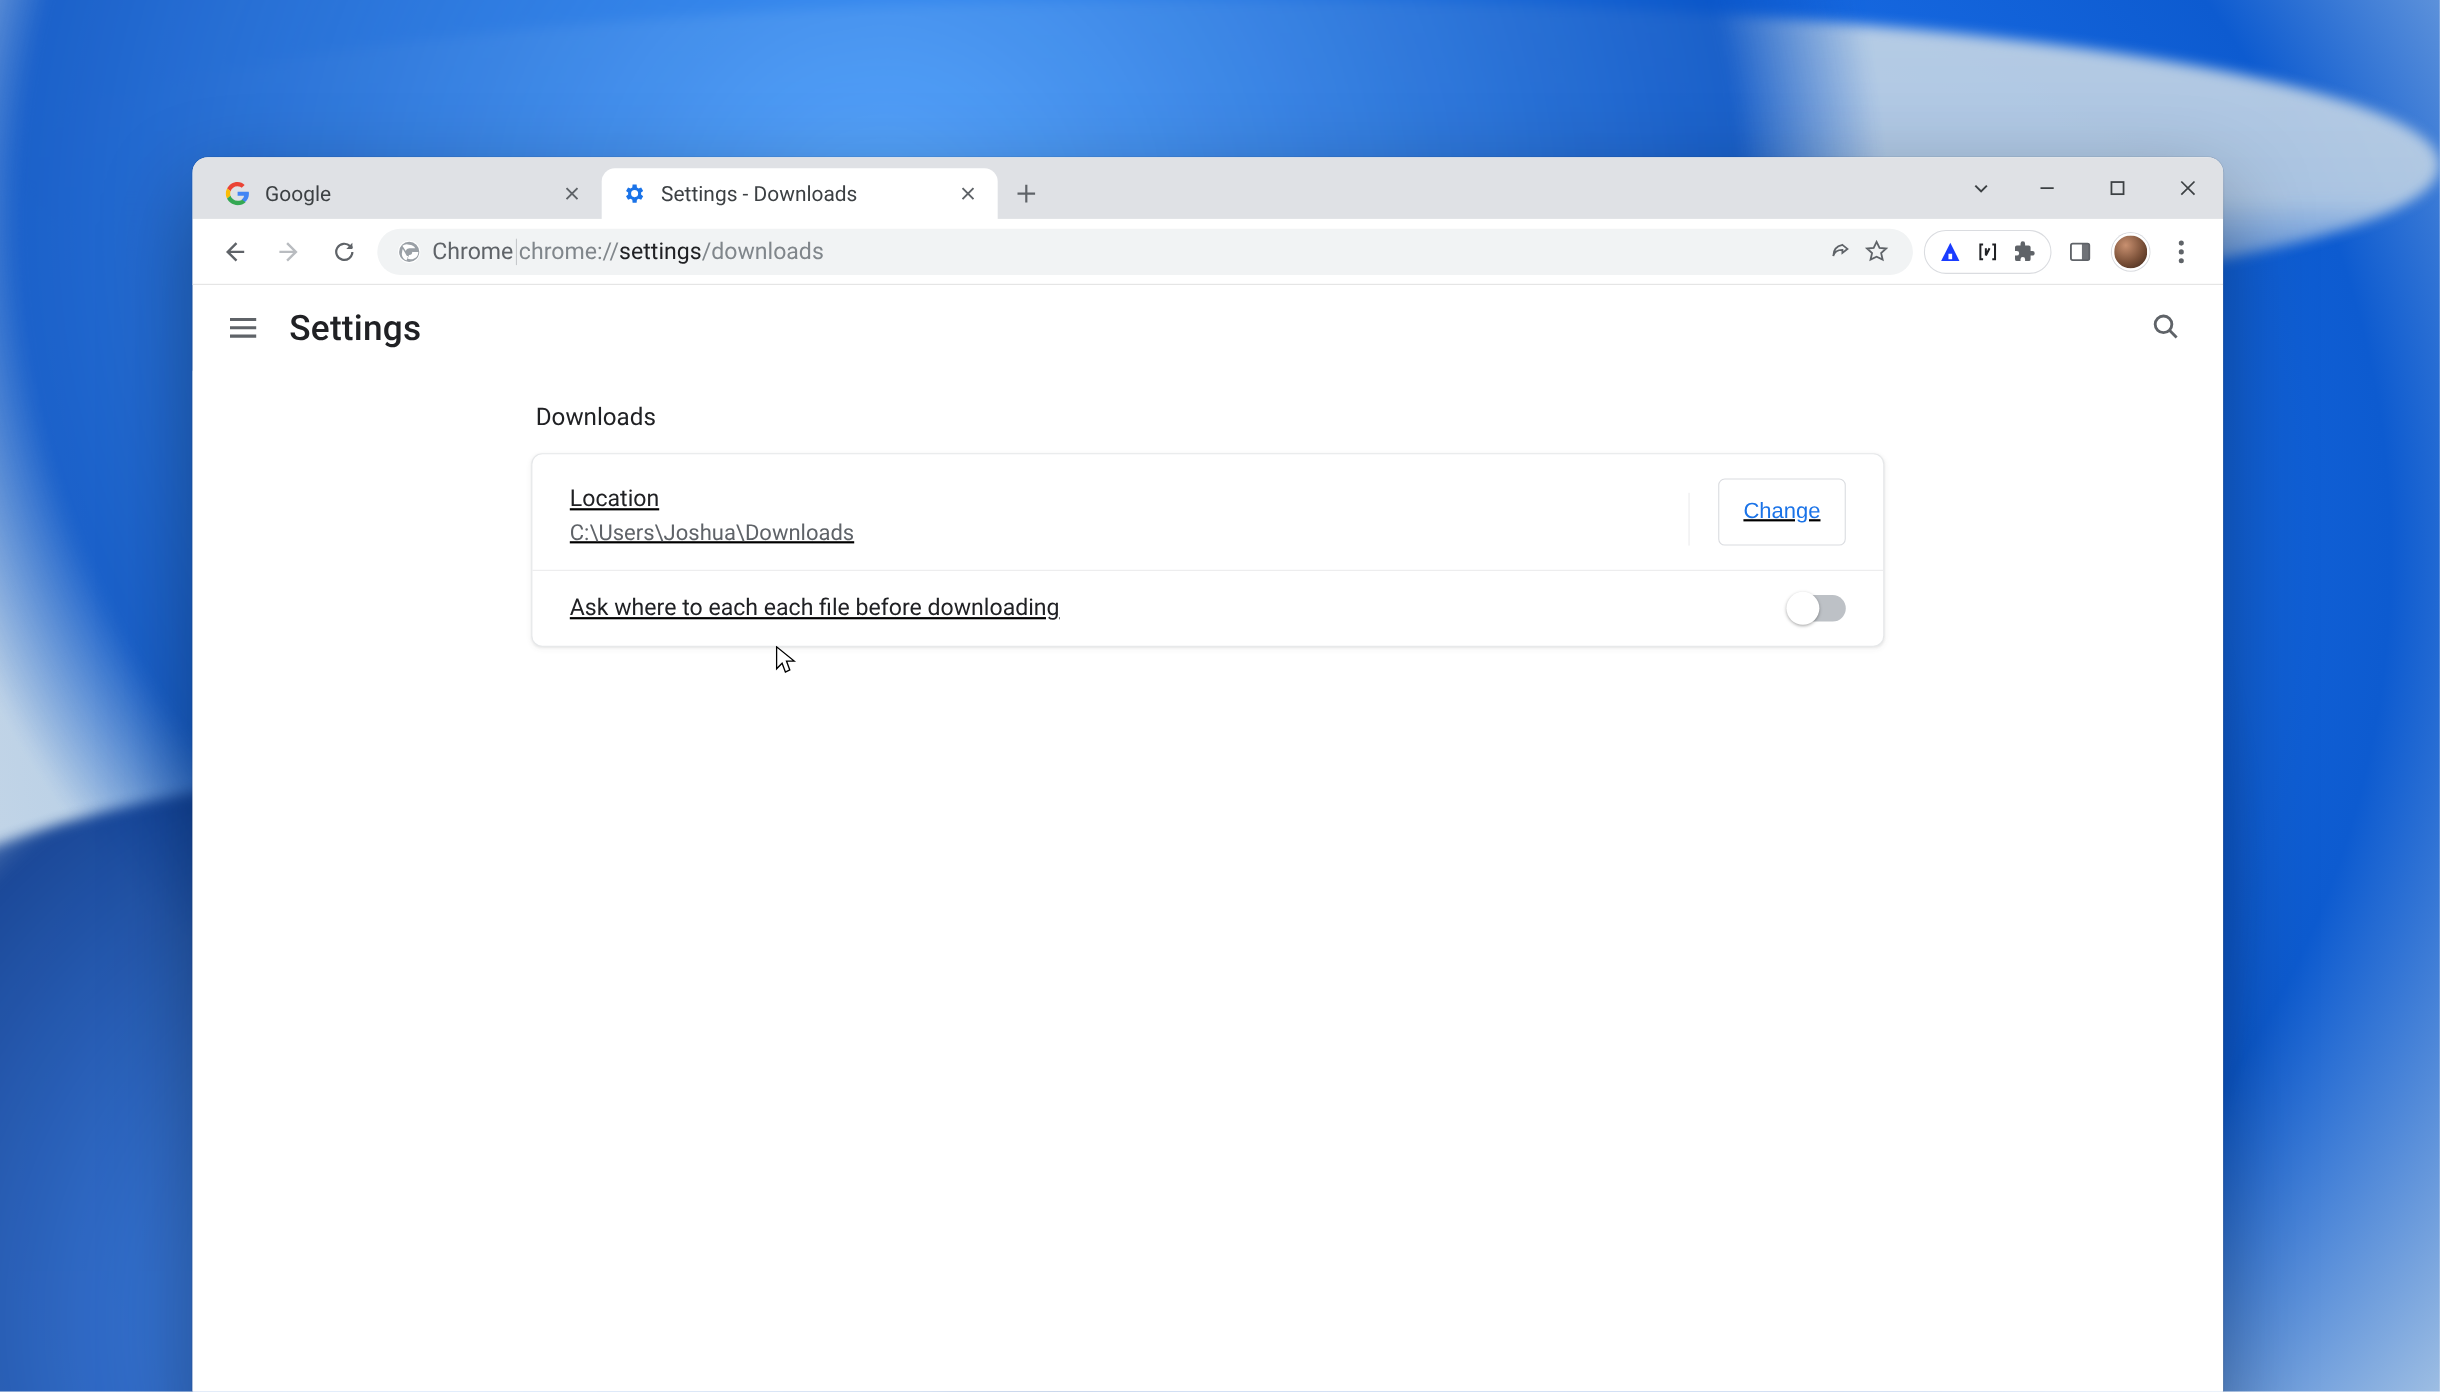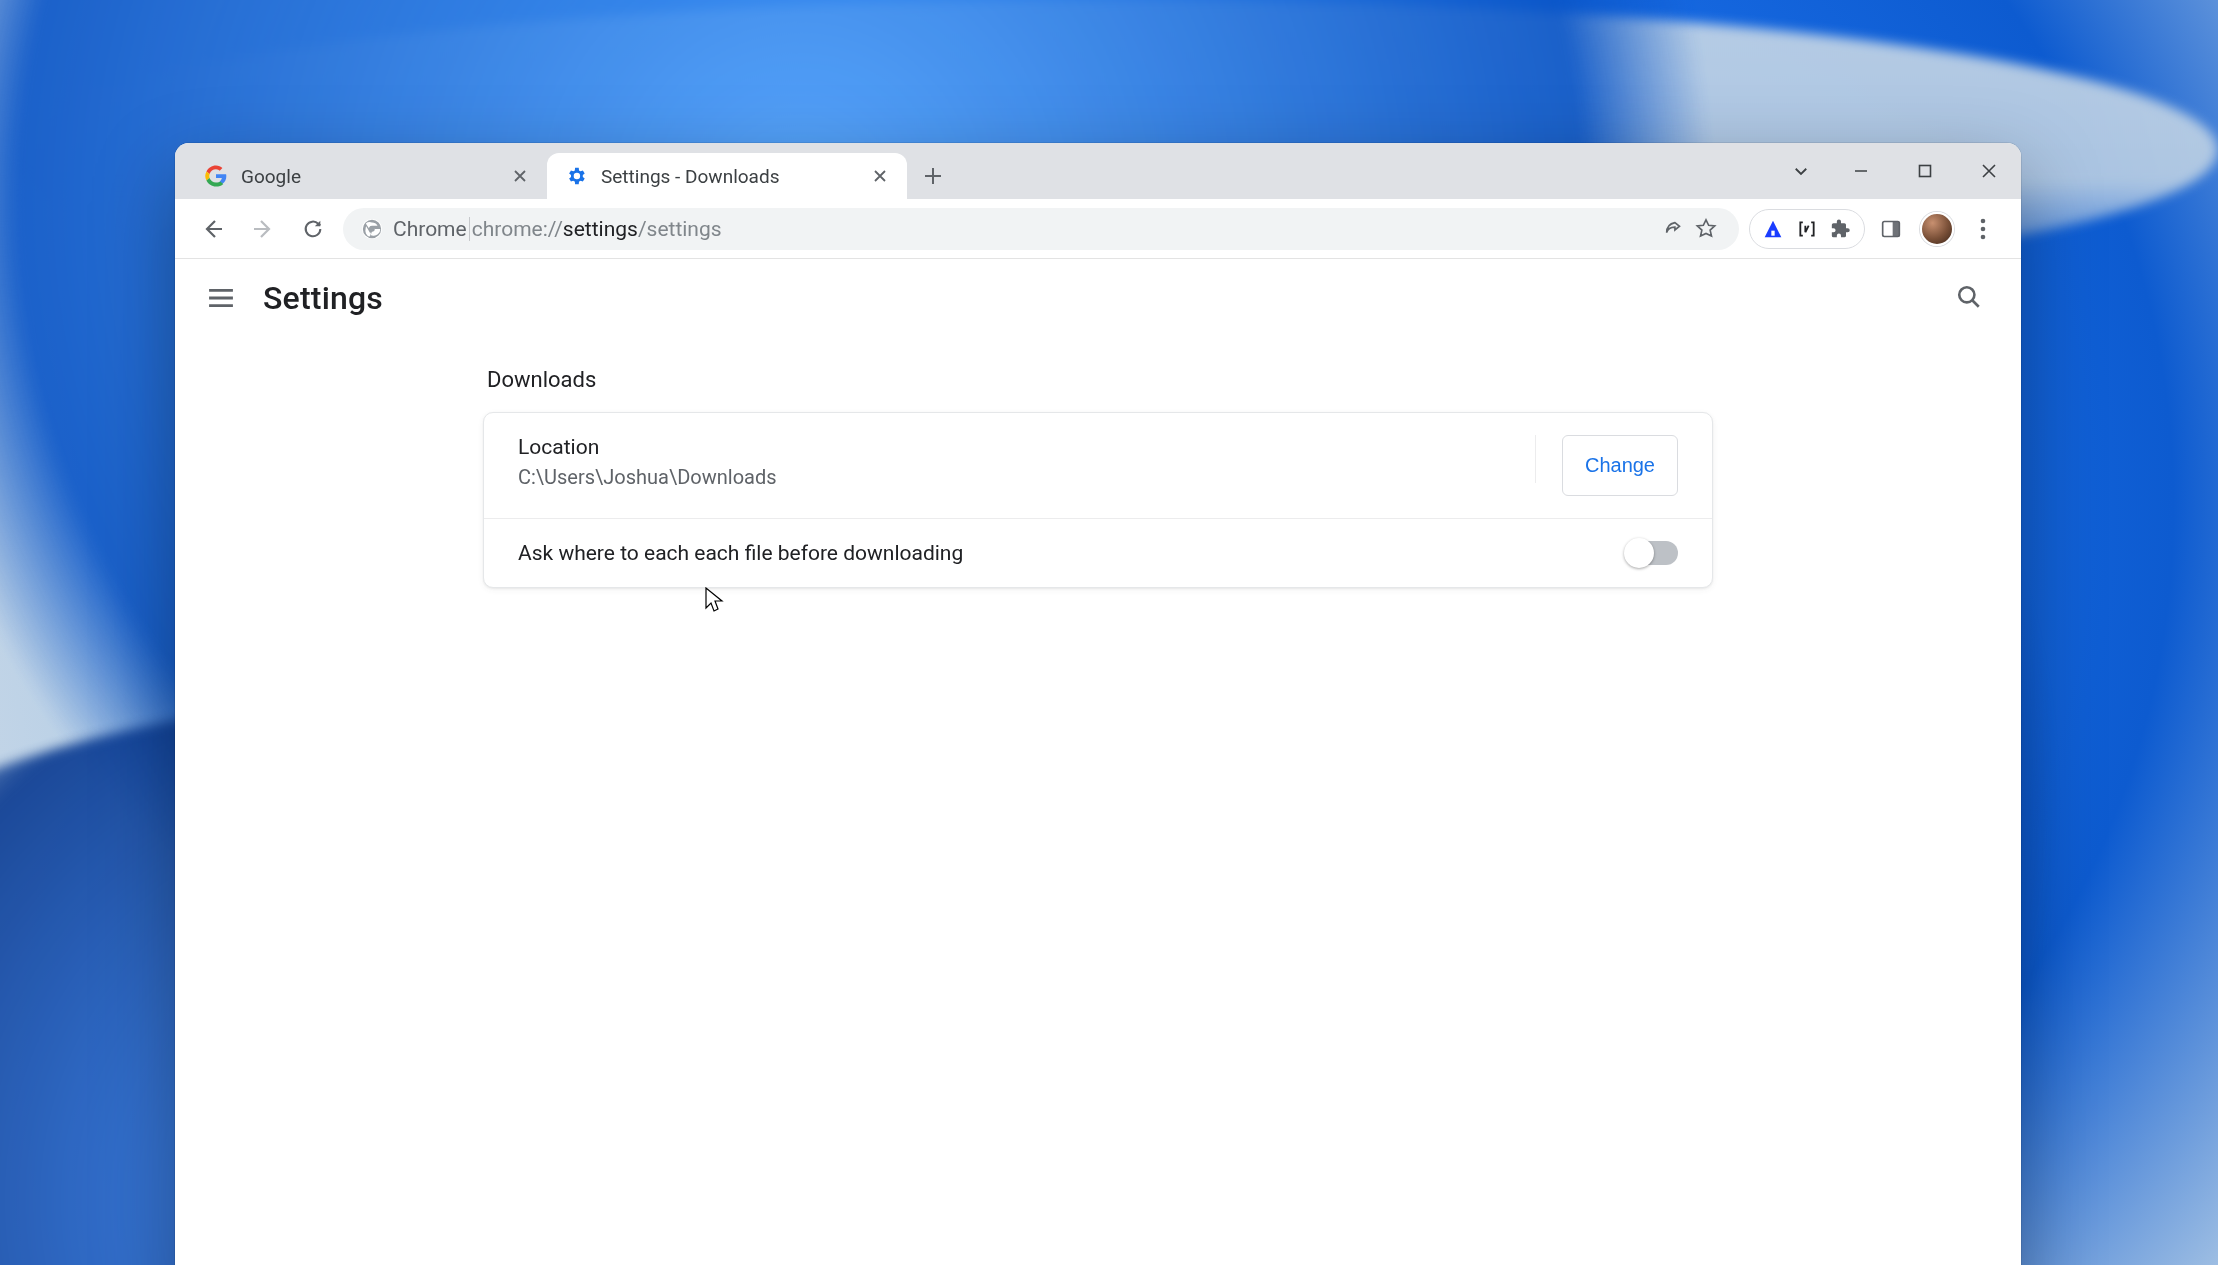--- a/index.html
+++ b/index.html
@@ -99,21 +99,21 @@
   
   .content { flex:1; background:#fff; padding-top: 30px; display:flex; flex-direction:column; align-items:center; }
   .section-title { width: 1230px; font-size: 22px; color:#202124; margin-bottom: 20px; padding-left: 4px; }
   .card {
     width: 1230px;
     border: 1px solid #e5e7e9; border-radius: 10px;
     box-shadow: 0 1px 2px rgba(60,64,67,0.08), 0 2px 6px rgba(60,64,67,0.06);
     background:#fff;
   }
   .row {
-    display:flex; align-items:flex-start; padding: 22px 34px;
+    display:flex; align-items:flex-end; padding: 22px 34px; text-decoration: underline;
   }
   .row + .row { border-top: 1px solid #ececed; }
   .row .left { flex:1; }
   .row .label { font-size: 21px; color:#202124; }
   .row .sub { font-size: 20px; color:#5f6368; margin-top: 6px; }
   .vdiv { width:1px; height: 48px; background:#ececed; margin: 0 26px; }
   .btn-outline {
     border:1px solid #dadce0; background:#fff; color:#1a73e8;
     font-size: 20px; padding: 18px 22px; border-radius: 6px; font-weight: 500;
   }
@@ -223,21 +223,21 @@
       <span class="chip">
         <svg width="22" height="22" viewBox="0 0 48 48">
           <circle cx="24" cy="24" r="22" fill="#fff"></circle>
           <path fill="#9aa0a6" d="M24 4a20 20 0 100 40 20 20 0 000-40zm0 6a14 14 0 0112.1 7H24a7 7 0 00-6.8 5.3L10.5 12A14 14 0 0124 10zm-14 14c0-2.1.5-4.1 1.3-5.9l8.2 14.2A7 7 0 0024 31l-5.8 10A14 14 0 0110 24zm14 14c-1.6 0-3.1-.3-4.5-.8l8.2-14.2A7 7 0 0031 24h11a14 14 0 01-18 14z"></path>
           <circle cx="24" cy="24" r="6" fill="#9aa0a6"></circle>
         </svg>
         <span>Chrome</span>
       </span>
       <span class="divider"></span>
       <span class="url">
-        <span class="dim">chrome://</span><span class="strong">settings</span><span class="dim">/settings</span>
+        <span class="dim">chrome://</span><span class="strong">settings</span><span class="dim">/downloads</span>
       </span>
       <span class="tb-btn" style="width:30px;height:30px">
         <svg width="22" height="22" viewBox="0 0 24 24">
             <path fill="none" stroke="#5f6368" stroke-width="1.8" d="M13 5l5 4-5 4V10c-5 0-8 2-9 6 0-7 4-10 9-11V5z"></path>
           </svg>
       </span>
       <span class="tb-btn" style="width:30px;height:30px">
         <svg width="22" height="22" viewBox="0 0 24 24">
             <path fill="none" stroke="#5f6368" stroke-width="1.8" d="M12 2l2.9 6 6.6.6-5 4.6 1.5 6.5L12 16.8 6 19.7l1.5-6.5-5-4.6 6.6-.6z"></path>
           </svg>

